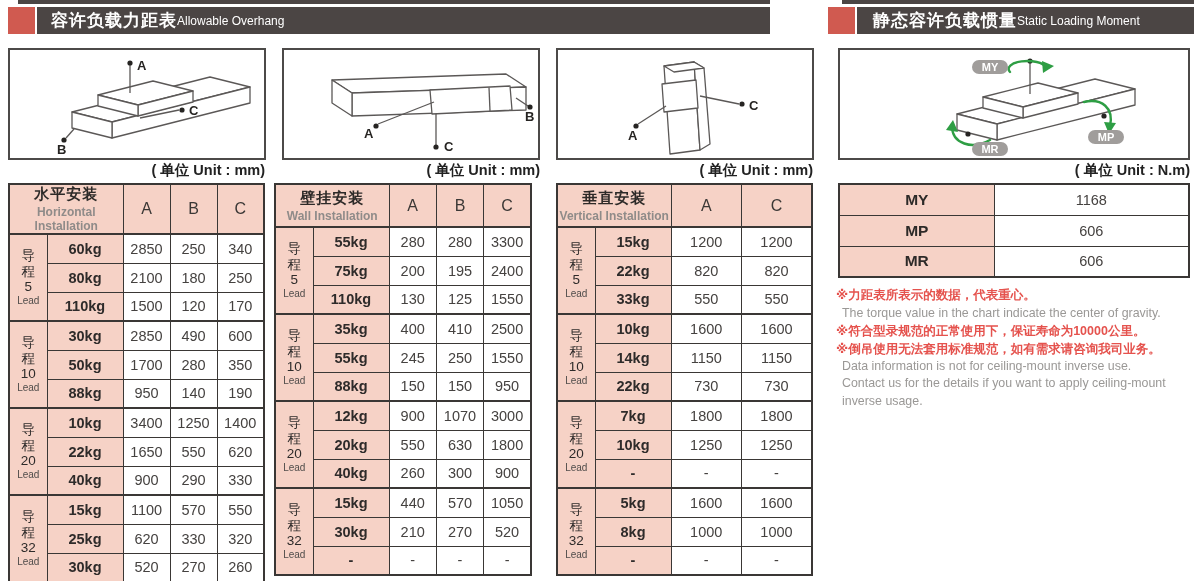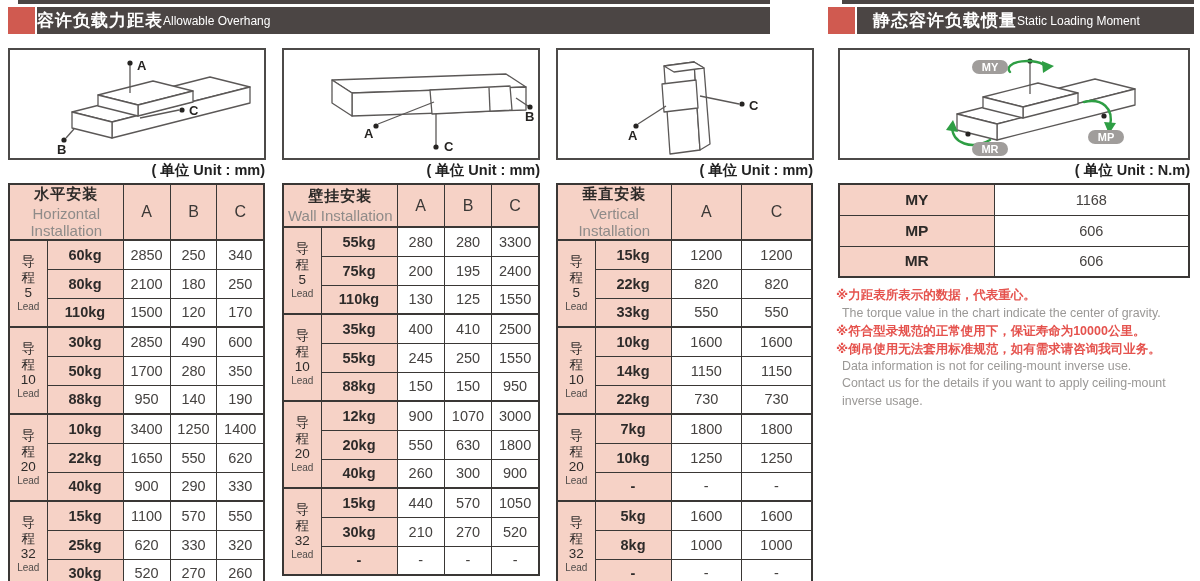--- a/index.html
+++ b/index.html
@@ -7,21 +7,21 @@
               font-family:"Liberation Sans","DejaVu Sans",sans-serif; position:relative; }
 
   
   .strip { position:absolute; top:0; height:4px; background:#4b4544; }
   #strip-left { left:18px; width:752px; }
   #strip-right { left:842px; width:352px; }
   .accent-square { position:absolute; top:7px; width:27px; height:27px; background:#d05a50; }
   #sq-left { left:8px; } #sq-right { left:828px; }
   .section-bar { position:absolute; top:7px; height:27px; background:#4b4544; color:#fff;
                  display:flex; align-items:center; }
-  #bar-left { left:37px; width:733px; }
+  #bar-left { left:37px; width:733px; padding-left:14px; }
   #bar-right { left:857px; width:337px; padding-left:16px; }
   .bar-zh { font-size:17px; font-weight:700; letter-spacing:1px; white-space:nowrap; }
   .bar-en { font-size:12px; white-space:nowrap; }
 
   
   .diag { position:absolute; top:48px; height:112px; background:#fff;
           border:2px solid #4c4a48; }
   #diag1 { left:8px;   width:258px; }
   #diag2 { left:282px; width:258px; }
   #diag3 { left:556px; width:258px; }
@@ -33,29 +33,29 @@
           text-align:right; }
   #unit1 { left:8px;   width:257px; }
   #unit2 { left:282px; width:258px; }
   #unit3 { left:556px; width:257px; }
   #unit4 { left:838px; width:352px; }
 
   
   .itable { position:absolute; top:183px; border-collapse:collapse; table-layout:fixed;
             border:2px solid #3a3735; }
   #table0 { left:8px;   width:257px; }
-  #table1 { left:282px; width:258px; }
+  #table1 { left:274px; width:258px; }
   #table2 { left:556px; width:257px; }
   .itable th, .itable td { border:1px solid #3a3735; text-align:center; vertical-align:middle; }
   .itable th { background:#f6d2c6; height:43px; border-bottom:2.5px solid #3a3735; }
   .itable td { height:29px; }
   .itable tr.g-first td { border-top:2.5px solid #3a3735; }
   .itable tr.g-first td.lead { border-top:2.5px solid #3a3735;text-align:center; }
   th.title .tzh { display:block; font-size:15px; font-weight:700; color:#2d2a28; letter-spacing:1px; }
-  th.title .ten { display:block; font-size:15px; font-weight:400; color:#8f8b89; margin-top:1px; }
+  th.title .ten { display:block; font-size:12px; font-weight:700; color:#8f8b89; margin-top:1px; }
   th.colh { font-size:16px; font-weight:400; color:#3b3836; }
   td.lead { background:#f6d2c6; padding:2px 0; }
   td.lead .lzh { width:15px; margin:0 auto; word-break:break-all; font-size:13.5px;
                  line-height:1.15; color:#2e2b2a; }
   td.lead .lnum { font-size:13.5px; line-height:1.15; color:#2e2b2a; }
   td.lead .len { font-size:10px; line-height:1.2; color:#4f4c4a; }
   td.kg { background:#f6d2c6; font-size:14.5px; font-weight:700; color:#2e2b2a; }
   td.val { background:#fff; font-size:14.5px; color:#454240; }
 
   

